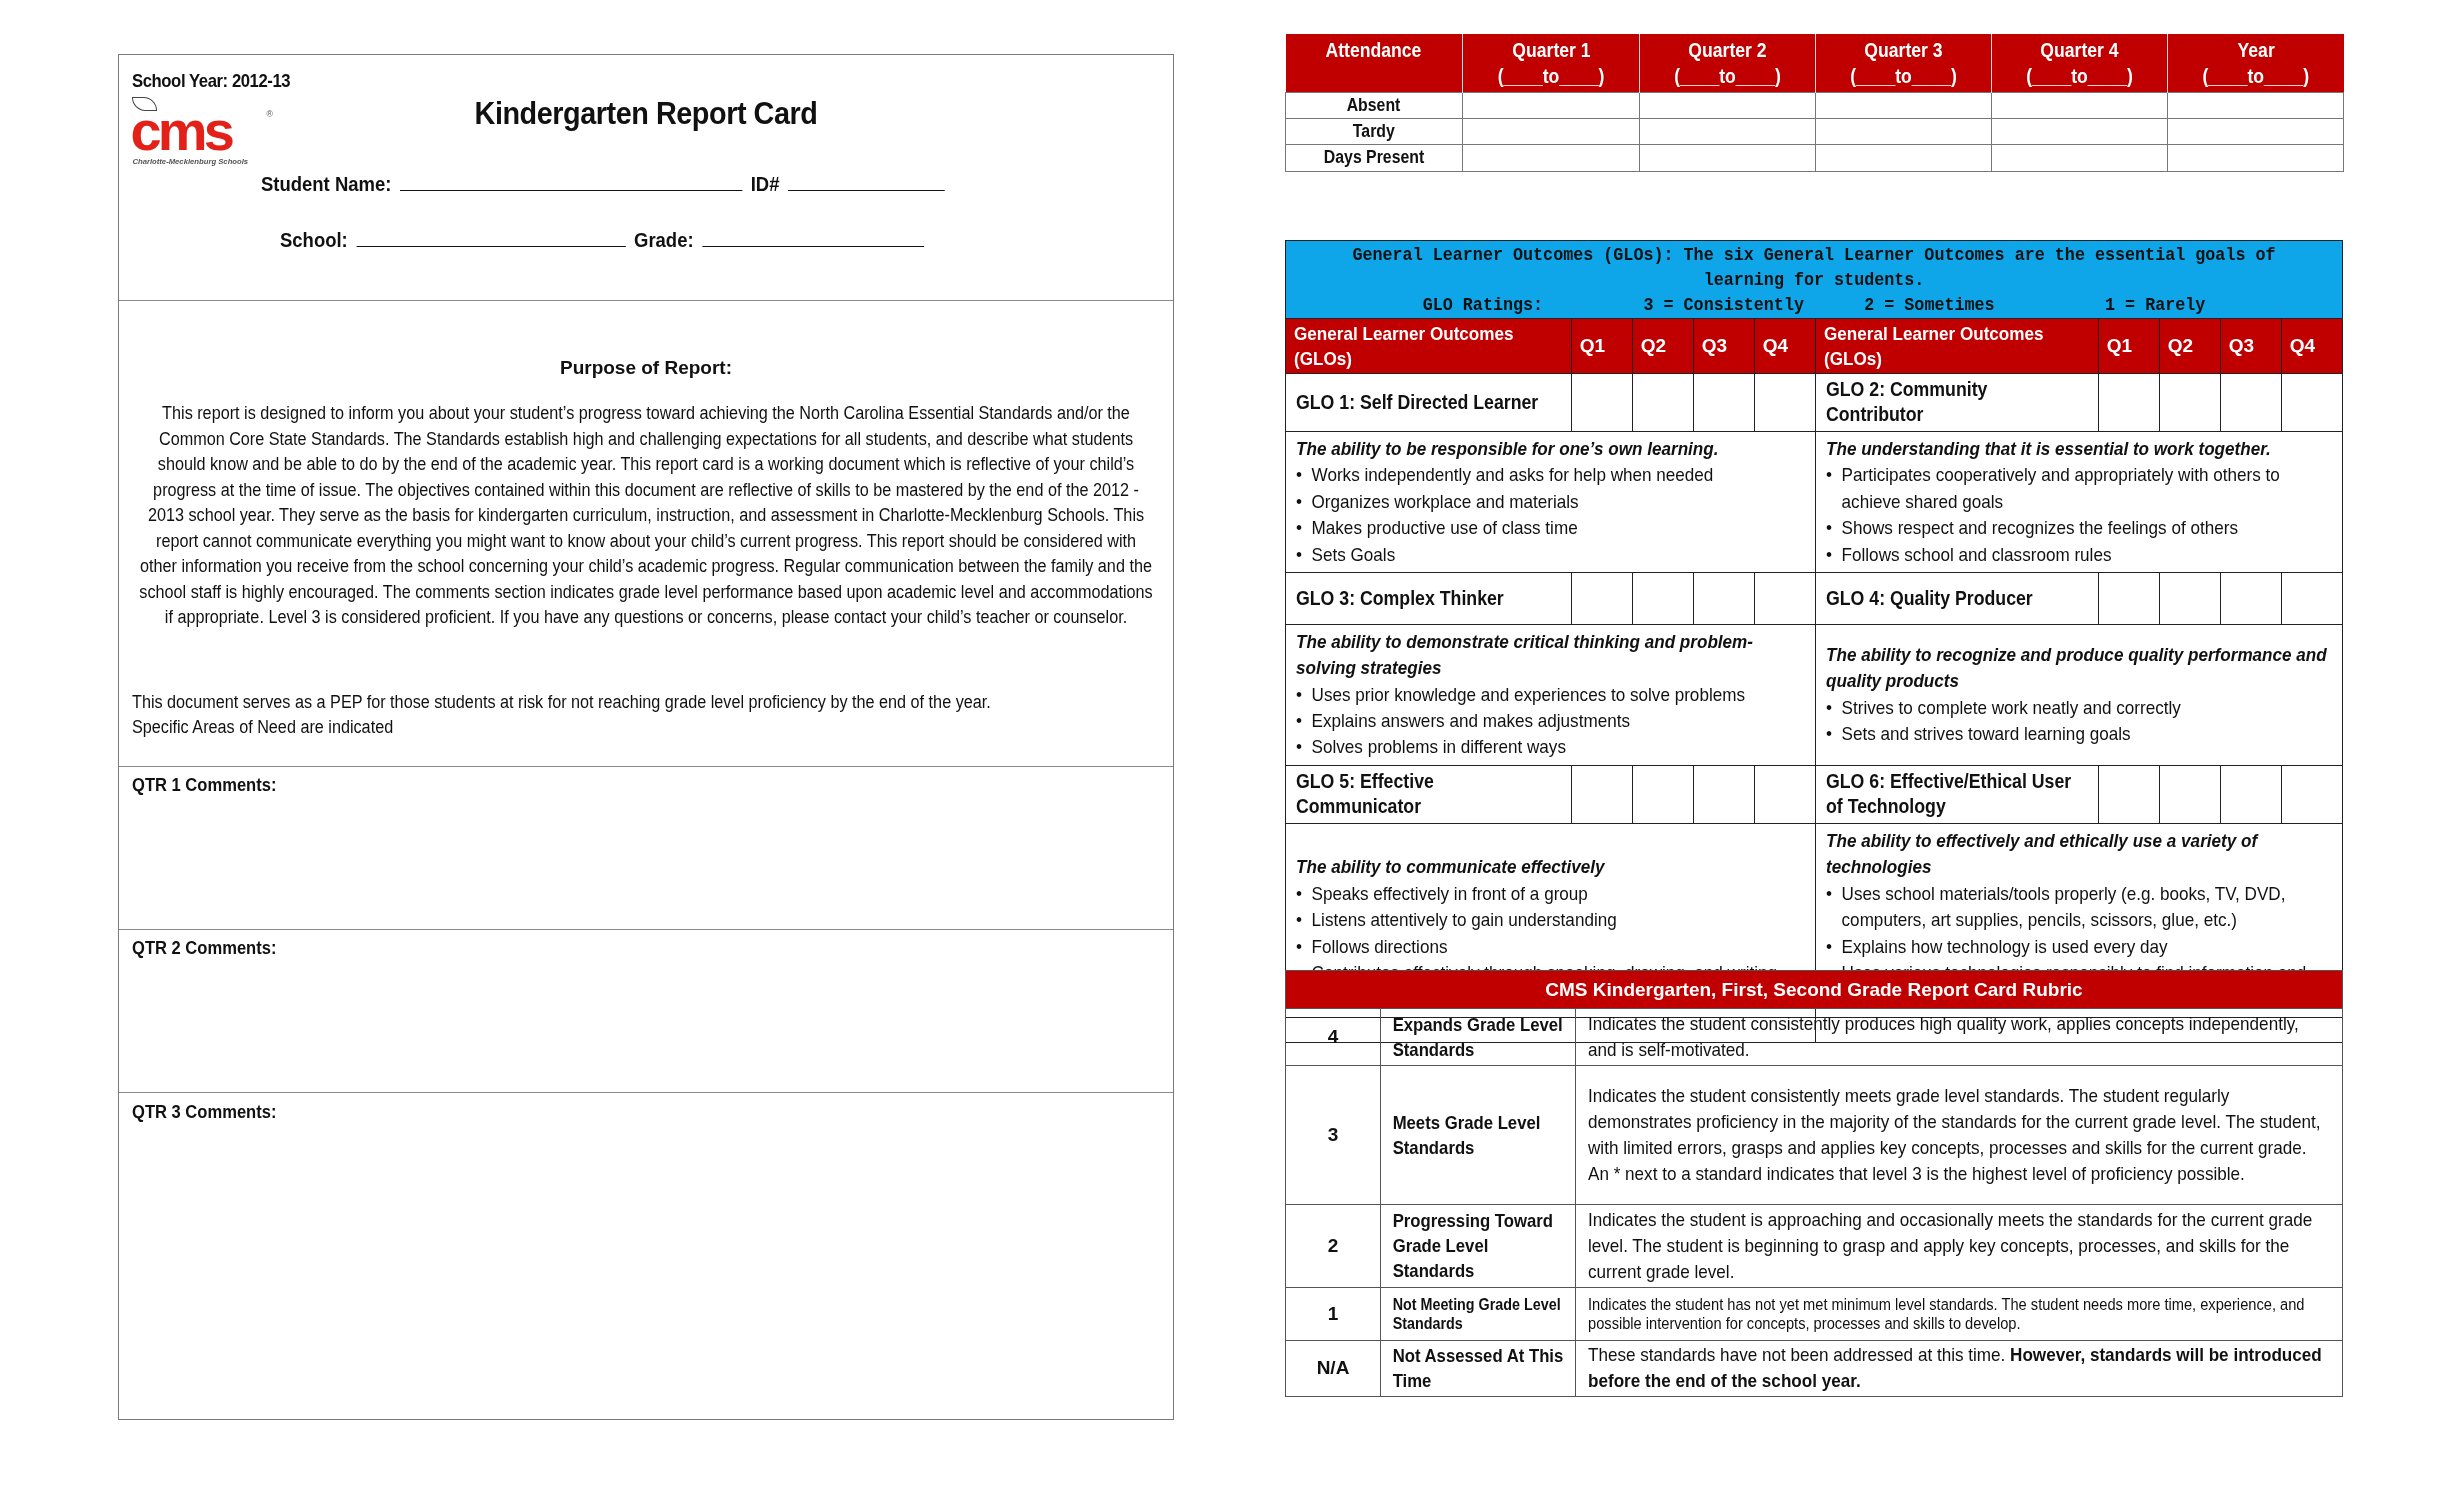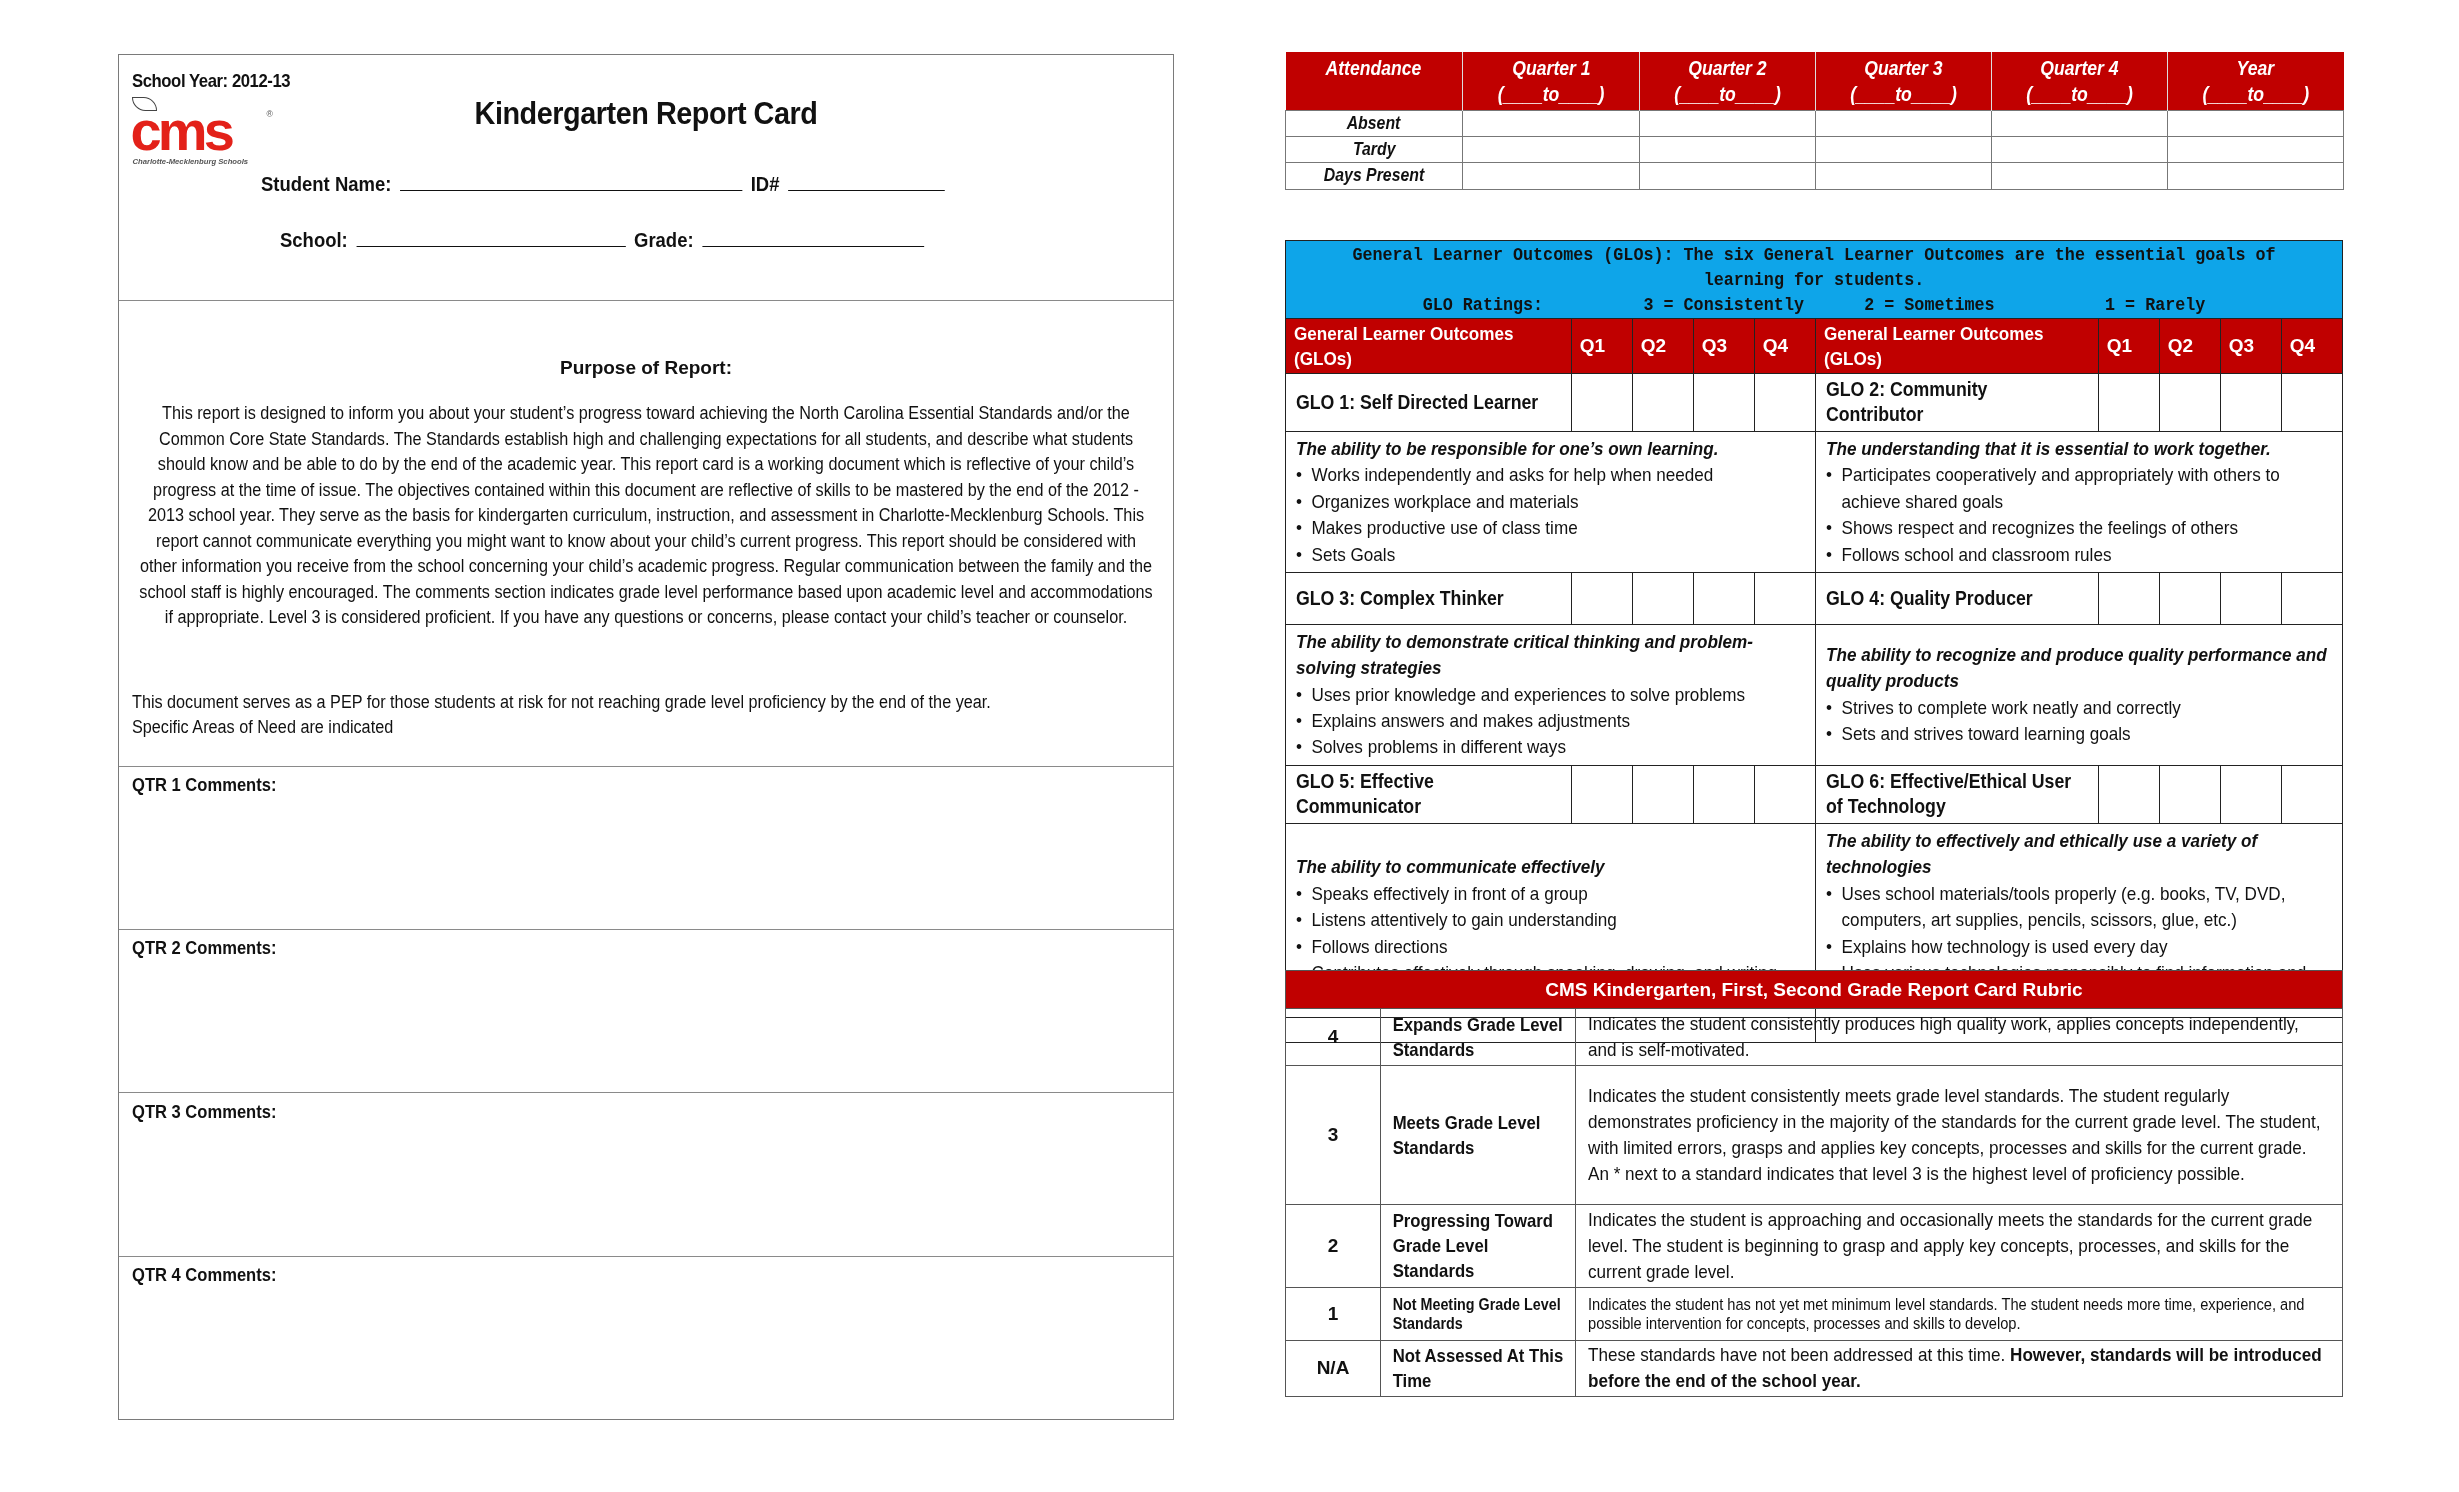--- a/index.html
+++ b/index.html
@@ -30,21 +30,21 @@
   .purpose-body p { width: 1134px; margin-left: -53px; }
   .pep { position: absolute; top: 389px; left: 13.4px; font-size: 18px; line-height: 25px; transform: scaleX(0.9); transform-origin: left top; white-space: nowrap; }
 
   .qtr-label { position: absolute; left: 13.4px; top: 7.7px; font-size: 18px; font-weight: bold; transform: scaleX(0.92); transform-origin: left; }
 
   
   .red { background: #c00000; color: #fff; }
   table { border-collapse: collapse; table-layout: fixed; }
   td, th { overflow: hidden; }
 
-  #attendance { position: absolute; left: 1285px; top: 52px; width: 1057px; font-style: italic; }
+  #attendance { position: absolute; left: 1285px; top: 34px; width: 1057px; }
   #attendance th { font-size: 20px; font-weight: bold; text-align: center; line-height: 26px; height: 58px; vertical-align: top; padding-top: 2.9px; border-right: 1.9px solid #ddd; }
   #attendance th:last-child { border-right: none; }
   #attendance th .range { display: block; font-weight: bold; }
   #attendance td { border: 1.4px solid #777; height: 26.4px; font-size: 18px; font-weight: bold; text-align: center; }
   .sx { display: inline-block; transform: scaleX(0.88); }
 
   #glo-table { position: absolute; left: 1285px; top: 240px; width: 1057px; border: 1.9px solid #555; }
   #glo-table td { border: 1.9px solid #222; vertical-align: top; }
   .glo-intro { background: #0ea5e9; text-align: center; font-size: 19px; font-weight: bold; line-height: 25px; height: 51px; padding-top: 1.9px; font-family: Liberation Mono, monospace; }
   .glo-hdr td { height: 52px; font-size: 19px; font-weight: bold; padding: 1.9px 7.7px; line-height: 25px; text-align: left; vertical-align: middle !important; }
@@ -104,23 +104,20 @@
   </div>
 
   <div class="lsec qtr" style="top:712px;">
     <div class="qtr-label">QTR 1 Comments:</div>
   </div>
   <div class="lsec qtr" style="top:875px;">
     <div class="qtr-label">QTR 2 Comments:</div>
   </div>
   <div class="lsec qtr" style="top:1039px;">
     <div class="qtr-label">QTR 3 Comments:</div>
-  </div>
-  <div class="lsec qtr" style="top:1202px; border-bottom:none;">
-    <div class="qtr-label">QTR 4 Comments:</div>
   </div>
 </div>
 
 <table id="attendance">
   <colgroup>
       <col style="width:177px">
       <col style="width:177px">
       <col style="width:176px">
       <col style="width:176px">
       <col style="width:176px">

